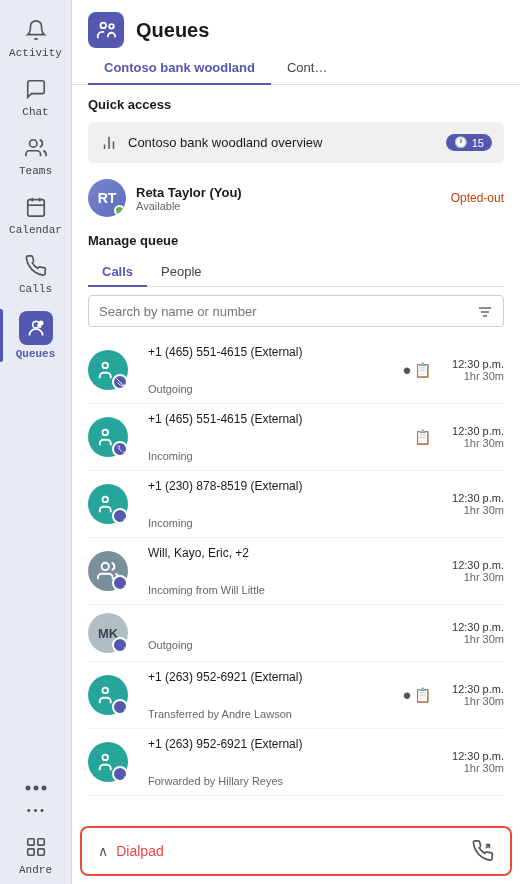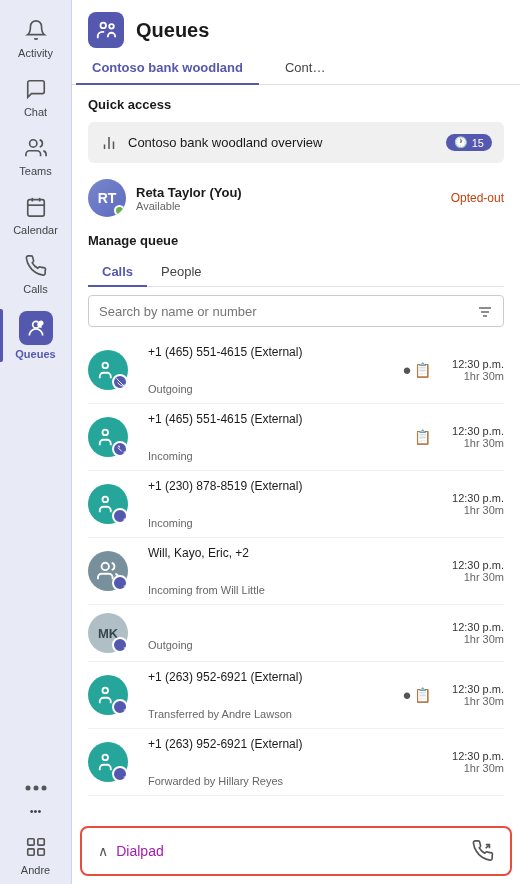--- a/index.html
+++ b/index.html
@@ -28,20 +28,21 @@
       display: flex;
       flex-direction: column;
       align-items: center;
       padding: 8px 0;
       width: 100%;
       cursor: pointer;
       color: #444;
       font-size: 11px;
       gap: 3px;
       position: relative;
+      font-family: Liberation Mono, monospace;
     }
     .sidebar-item.active {
       color: #5558af;
     }
     .sidebar-item.active::before {
       content: '';
       position: absolute;
       left: 0;
       top: 6px;
       bottom: 6px;
@@ -100,24 +101,24 @@
     }
     .header-title {
       font-size: 20px;
       font-weight: 700;
       color: #1a1a1a;
     }
 
     
     .tabs {
       display: flex;
-      padding: 0 4px;
+      padding: 0 16px;
       border-bottom: 1px solid #e0e0e0;
       margin-top: 4px;
-      gap: 10px;
+      gap: 0;
     }
     .tab {
       padding: 8px 16px;
       font-size: 13px;
       cursor: pointer;
       color: #444;
       border-bottom: 2px solid transparent;
       margin-bottom: -1px;
     }
     .tab.active {
@@ -349,21 +350,21 @@
       cursor: pointer;
       background: #fff;
     }
     .dialpad-left {
       display: flex;
       align-items: center;
       gap: 8px;
     }
     .dialpad-label {
       font-size: 14px;
-      color: #a21caf;
+      color: #ef4444;
     }
     .dialpad-phone-icon {
       font-size: 18px;
       color: #555;
     }
 
     
     svg { display: inline-block; vertical-align: middle; }
 
     

